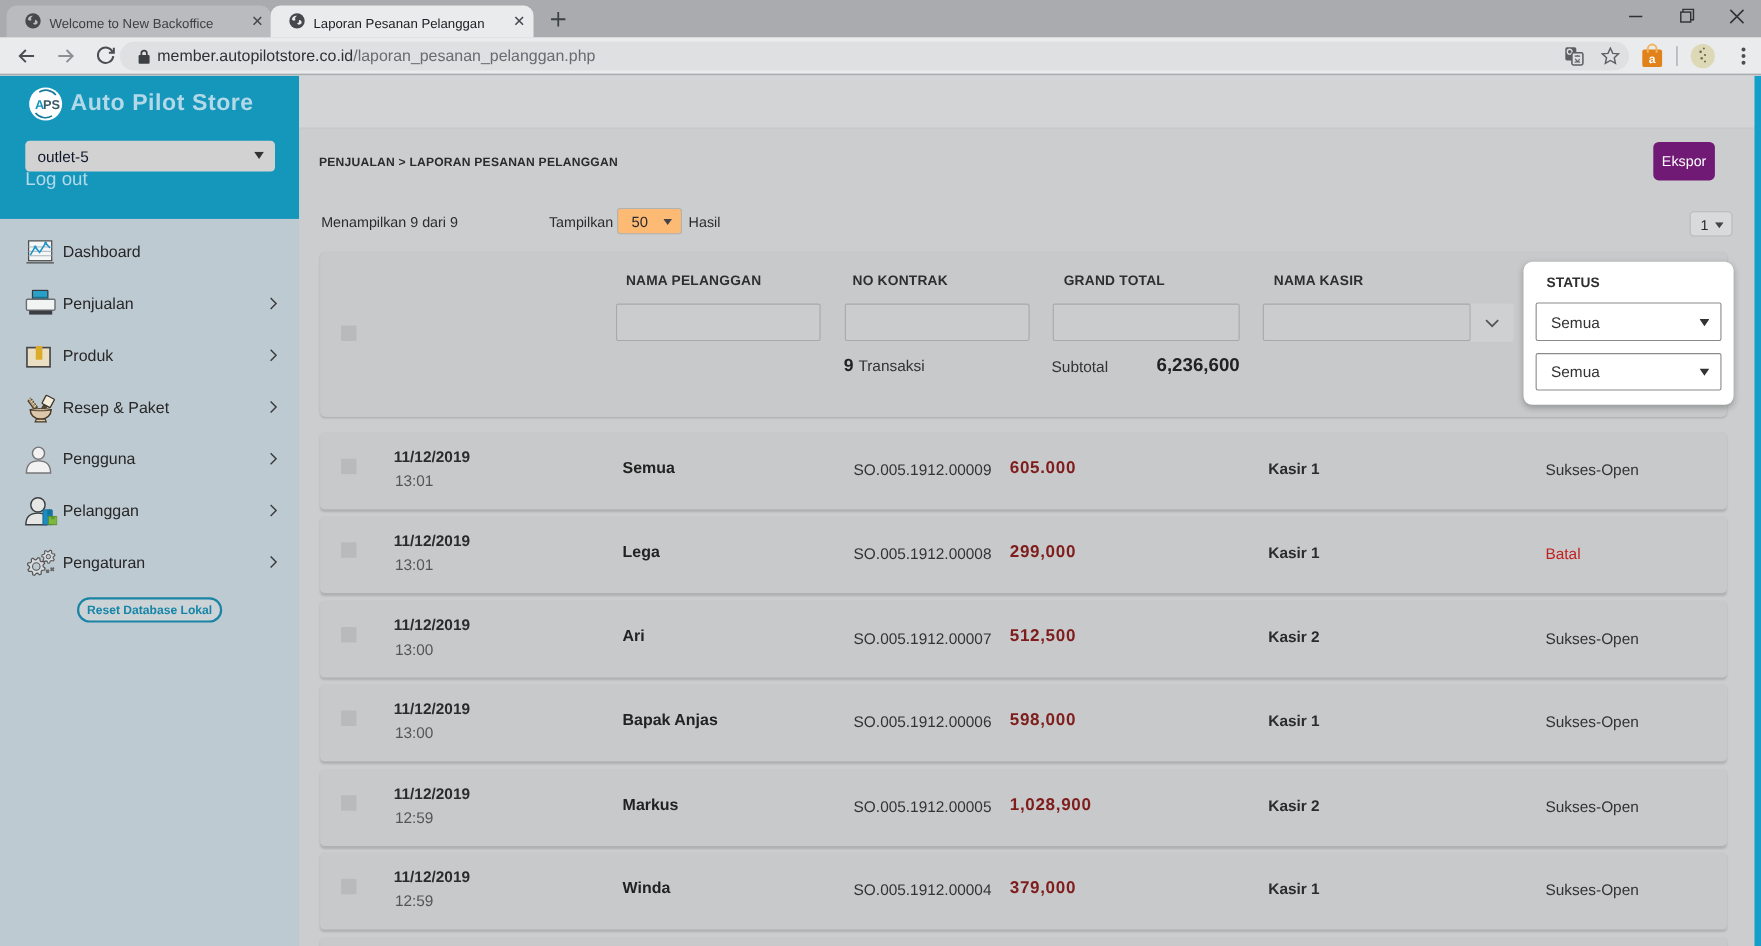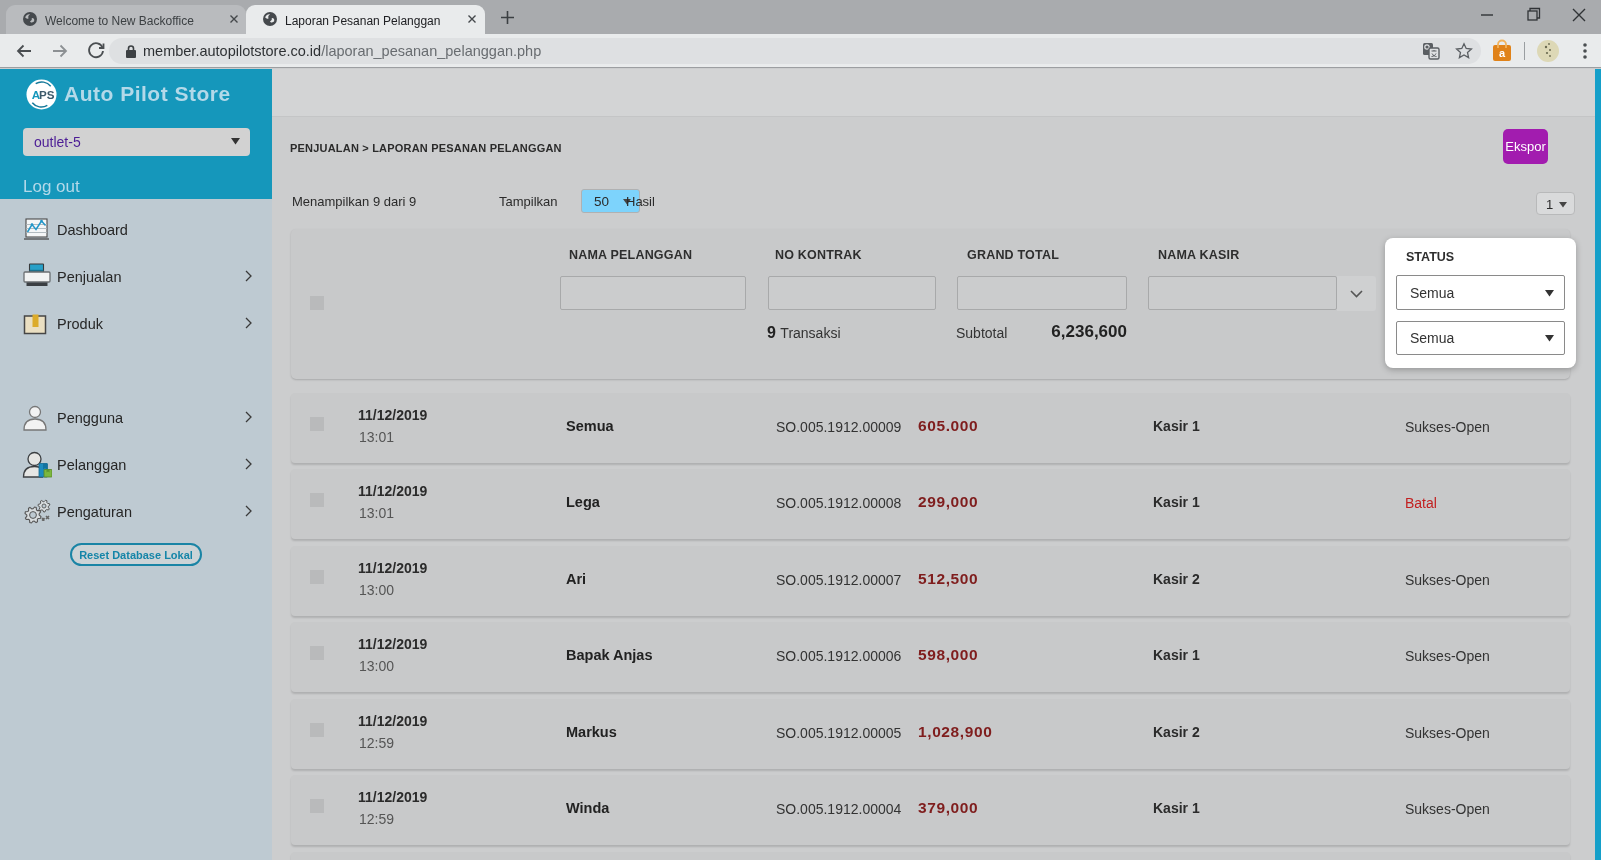--- a/index.html
+++ b/index.html
@@ -21,38 +21,38 @@
   #toolbar { position:absolute; left:0; top:34px; width:1601px; height:34px; background:#e9ebec; border-bottom:1px solid #9c9ea1; }
   #omnibox { position:absolute; left:109px; top:4px; width:1372px; height:26px; background:#dee0e2; border-radius:13px; }
   #urltext { position:absolute; left:34px; top:5px; font-size:14.5px; color:#2e3134; white-space:nowrap; }
   #urltext .gray { color:#686c70; }
 
   
   #sidebar { position:absolute; left:0; top:69px; width:272px; height:791px; background:#becad2; }
   #sidehead { position:absolute; left:0; top:0; width:272px; height:130px; background:#1597bb; }
   #brand { position:absolute; left:64px; top:13px; font-size:21px; font-weight:bold; color:#b3d9e9; letter-spacing:0.5px; }
   #outletsel { position:absolute; left:23px; top:59px; width:227px; height:28px; background:#d2d2d2; border-radius:4px; }
-  #outletsel span { position:absolute; left:11px; top:6px; font-size:14px; color:#4c1d95; }
+  #outletsel span { position:absolute; left:11px; top:6px; font-size:14px; color:#0f172a; }
   #outletsel .caret { position:absolute; right:10px; top:10px; }
-  #logout { position:absolute; left:23px; top:108px; font-size:17px; color:#b3d9e9; }
+  #logout { position:absolute; left:23px; top:84px; font-size:17px; color:#b3d9e9; }
   .mitem { position:absolute; left:0; width:272px; height:30px; }
   .mlabel { position:absolute; left:57px; top:6px; font-size:14.5px; color:#272727; }
   .micon { position:absolute; left:22px; top:0px; }
   .mchev { position:absolute; right:20px; top:7px; }
   #resetbtn { position:absolute; left:70px; top:474px; width:132px; height:23px; border:2px solid #1a84a5; border-radius:12px; background:#ccd3d6; text-align:center; }
   #resetbtn span { font-size:11px; font-weight:bold; color:#1585a8; line-height:21px; }
 
   
   #main { position:absolute; left:272px; top:69px; width:1329px; height:791px; background:#cccdce; }
   #topstrip { position:absolute; left:0; top:0; width:1329px; height:48px; background:#d3d4d5; border-bottom:1px solid #c4c5c6; }
   #crumb { position:absolute; left:18px; top:73px; font-size:11px; font-weight:bold; color:#2b2b2b; letter-spacing:0.2px; }
-  #ekspor { position:absolute; left:1231px; top:60px; width:45px; height:35px; background:#a21caf; border-radius:5px; color:#fff; font-size:13px; text-align:center; line-height:35px; }
+  #ekspor { position:absolute; left:1231px; top:60px; width:56px; height:35px; background:#701a75; border-radius:5px; color:#fff; font-size:13px; text-align:center; line-height:35px; }
   #showing { position:absolute; left:20px; top:125px; font-size:13px; color:#2b2b2b; }
   #tampil { position:absolute; left:227px; top:125px; font-size:13px; color:#2b2b2b; }
-  #sel50 { position:absolute; left:289px; top:120px; width:59px; height:24px; background:#7dd3fc; border:1px solid #b0b1b2; border-radius:3px;margin-left:20px; }
+  #sel50 { position:absolute; left:289px; top:120px; width:59px; height:24px; background:#fdba74; border:1px solid #b0b1b2; border-radius:3px; }
   #sel50 span { position:absolute; left:12px; top:4px; font-size:13.5px; color:#2b2b2b; }
   #hasil { position:absolute; left:354px; top:125px; font-size:13px; color:#2b2b2b; }
   #pagesel { position:absolute; left:1264px; top:123px; width:39px; height:23px; background:#d9dadb; border:1px solid #b8b9ba; border-radius:4px; }
   #pagesel span { position:absolute; left:9px; top:4px; font-size:13px; color:#2b2b2b; }
 
   
   #scrollstrip { position:absolute; left:1595px; top:69px; width:6px; height:791px; background:#149fc9; }
 
   
   #filtercard { position:absolute; left:19px; top:160px; width:1279px; height:150px; background:#c8c9ca; border-radius:5px; box-shadow:0 1px 2px rgba(0,0,0,0.18); }
@@ -206,20 +206,35 @@
   <div class="mitem" style="top:241px;">
     <svg class="micon" width="26" height="26" viewBox="0 0 26 26">
         <rect x="2.5" y="6" width="21" height="17.5" fill="#eadfc2" stroke="#464646" stroke-width="1.5"></rect>
         <rect x="10.5" y="4.5" width="6" height="12.5" fill="#dcab2a"></rect>
       </svg>
     <span class="mlabel">Produk</span>
     <svg class="mchev" width="7" height="12" viewBox="0 0 7 12">
         <path d="M1 1 L6 6 L1 11" fill="none" stroke="#3a3a3a" stroke-width="1.3"></path>
       </svg>
   </div>
+  <div class="mitem" style="top:288px;">
+    <svg class="micon" width="28" height="28" viewBox="0 0 28 28">
+        <path d="M6 5 L12 13 L9 15 L3.5 7.5 Z" fill="#b09a76" stroke="#4a3d28" stroke-width="1"></path>
+        <path d="M4.5 6.5 l2.5 -1.8 M6 8.5 l2.5 -1.8 M7.5 10.5 l2.5 -1.8 M9 12.5 l2.5 -1.8" stroke="#e8dcc4" stroke-width="0.9"></path>
+        <path d="M19 9 L14 17 L17 18 L21 12 Z" fill="#5a4a35" stroke="#3a2f1f" stroke-width="0.8"></path>
+        <rect x="17.5" y="3.5" width="8.5" height="8.5" rx="0.8" transform="rotate(28 21.5 8)" fill="#f3eddd" stroke="#3f3527" stroke-width="1.2"></rect>
+        <path d="M5.5 15.5 H24.5 C24.5 20 21 24 15 24 C9 24 5.5 20 5.5 15.5 Z" fill="#dcc6ac" stroke="#463a27" stroke-width="1.3"></path>
+        <path d="M5.5 15.5 C9 14 21 14 24.5 15.5 C21 16.8 9 16.8 5.5 15.5 Z" fill="#cbb79c" stroke="#463a27" stroke-width="0.8"></path>
+        <path d="M11 24 L10 26.5 H20 L19 24 Z" fill="#dcc6ac" stroke="#463a27" stroke-width="1.1"></path>
+      </svg>
+    <span class="mlabel">Resep &amp; Paket</span>
+    <svg class="mchev" width="7" height="12" viewBox="0 0 7 12">
+        <path d="M1 1 L6 6 L1 11" fill="none" stroke="#3a3a3a" stroke-width="1.3"></path>
+      </svg>
+  </div>
   <div class="mitem" style="top:335px;">
     <svg class="micon" width="26" height="28" viewBox="0 0 26 28">
         <circle cx="13" cy="8" r="5.5" fill="#f2f2f2" stroke="#777" stroke-width="1.3"></circle>
         <path d="M2 26 C2 18 7 15 13 15 C19 15 24 18 24 26 Z" fill="#f2f2f2" stroke="#777" stroke-width="1.3"></path>
       </svg>
     <span class="mlabel">Pengguna</span>
     <svg class="mchev" width="7" height="12" viewBox="0 0 7 12">
         <path d="M1 1 L6 6 L1 11" fill="none" stroke="#3a3a3a" stroke-width="1.3"></path>
       </svg>
   </div>

